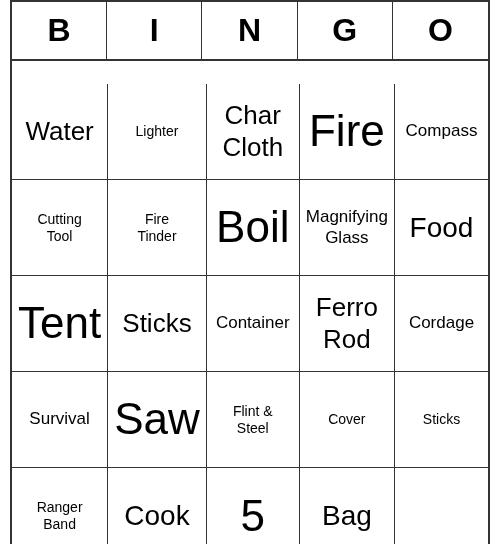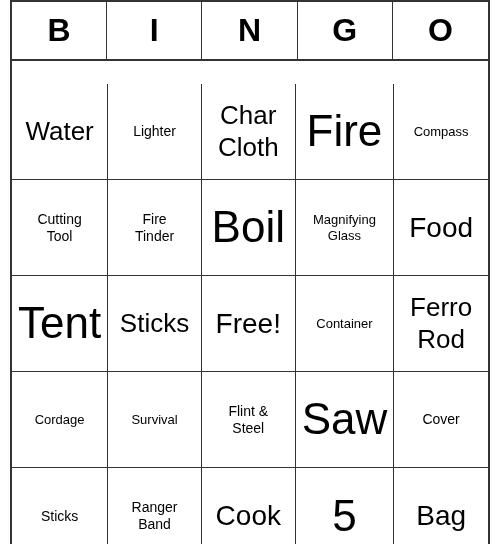--- a/index.html
+++ b/index.html
@@ -43,21 +43,21 @@
       justify-content: center;
       text-align: center;
       padding: 6px;
       line-height: 1.2;
     }
     .bingo-cell:nth-child(5n) { border-right: none; }
     .bingo-cell:nth-child(n+21) { border-bottom: none; }
     .bingo-cell .cell-text {
       display: block;
     }
-    .size-small { font-size: 13px; }
+    .size-small { font-size: 17px; }
     .size-medium { font-size: 14px; }
     .size-large { font-size: 26px; }
     .size-xlarge { font-size: 28px; }
     .size-xxlarge { font-size: 44px; }
   </style>
 </head>
 <body>
 
 <div class="bingo-card">
   <div class="bingo-header">
@@ -98,39 +98,36 @@
       <div class="bingo-cell">
         <span class="cell-text size-xlarge">Food</span>
       </div>
       <div class="bingo-cell">
         <span class="cell-text size-xxlarge">Tent</span>
       </div>
       <div class="bingo-cell">
         <span class="cell-text size-large">Sticks</span>
       </div>
       <div class="bingo-cell">
-        <span class="cell-text size-xlarge">Free!</span>
-      </div>
-      <div class="bingo-cell">
         <span class="cell-text size-small">Container</span>
       </div>
       <div class="bingo-cell">
         <span class="cell-text size-large">Ferro<br>Rod</span>
       </div>
       <div class="bingo-cell">
         <span class="cell-text size-small">Cordage</span>
       </div>
       <div class="bingo-cell">
         <span class="cell-text size-small">Survival</span>
       </div>
       <div class="bingo-cell">
-        <span class="cell-text size-medium">Flint &amp;<br>Steel</span>
+        <span class="cell-text size-xxlarge">Saw</span>
       </div>
       <div class="bingo-cell">
-        <span class="cell-text size-xxlarge">Saw</span>
+        <span class="cell-text size-medium">Flint &amp;<br>Steel</span>
       </div>
       <div class="bingo-cell">
         <span class="cell-text size-medium">Cover</span>
       </div>
       <div class="bingo-cell">
         <span class="cell-text size-medium">Sticks</span>
       </div>
       <div class="bingo-cell">
         <span class="cell-text size-medium">Ranger<br>Band</span>
       </div>

